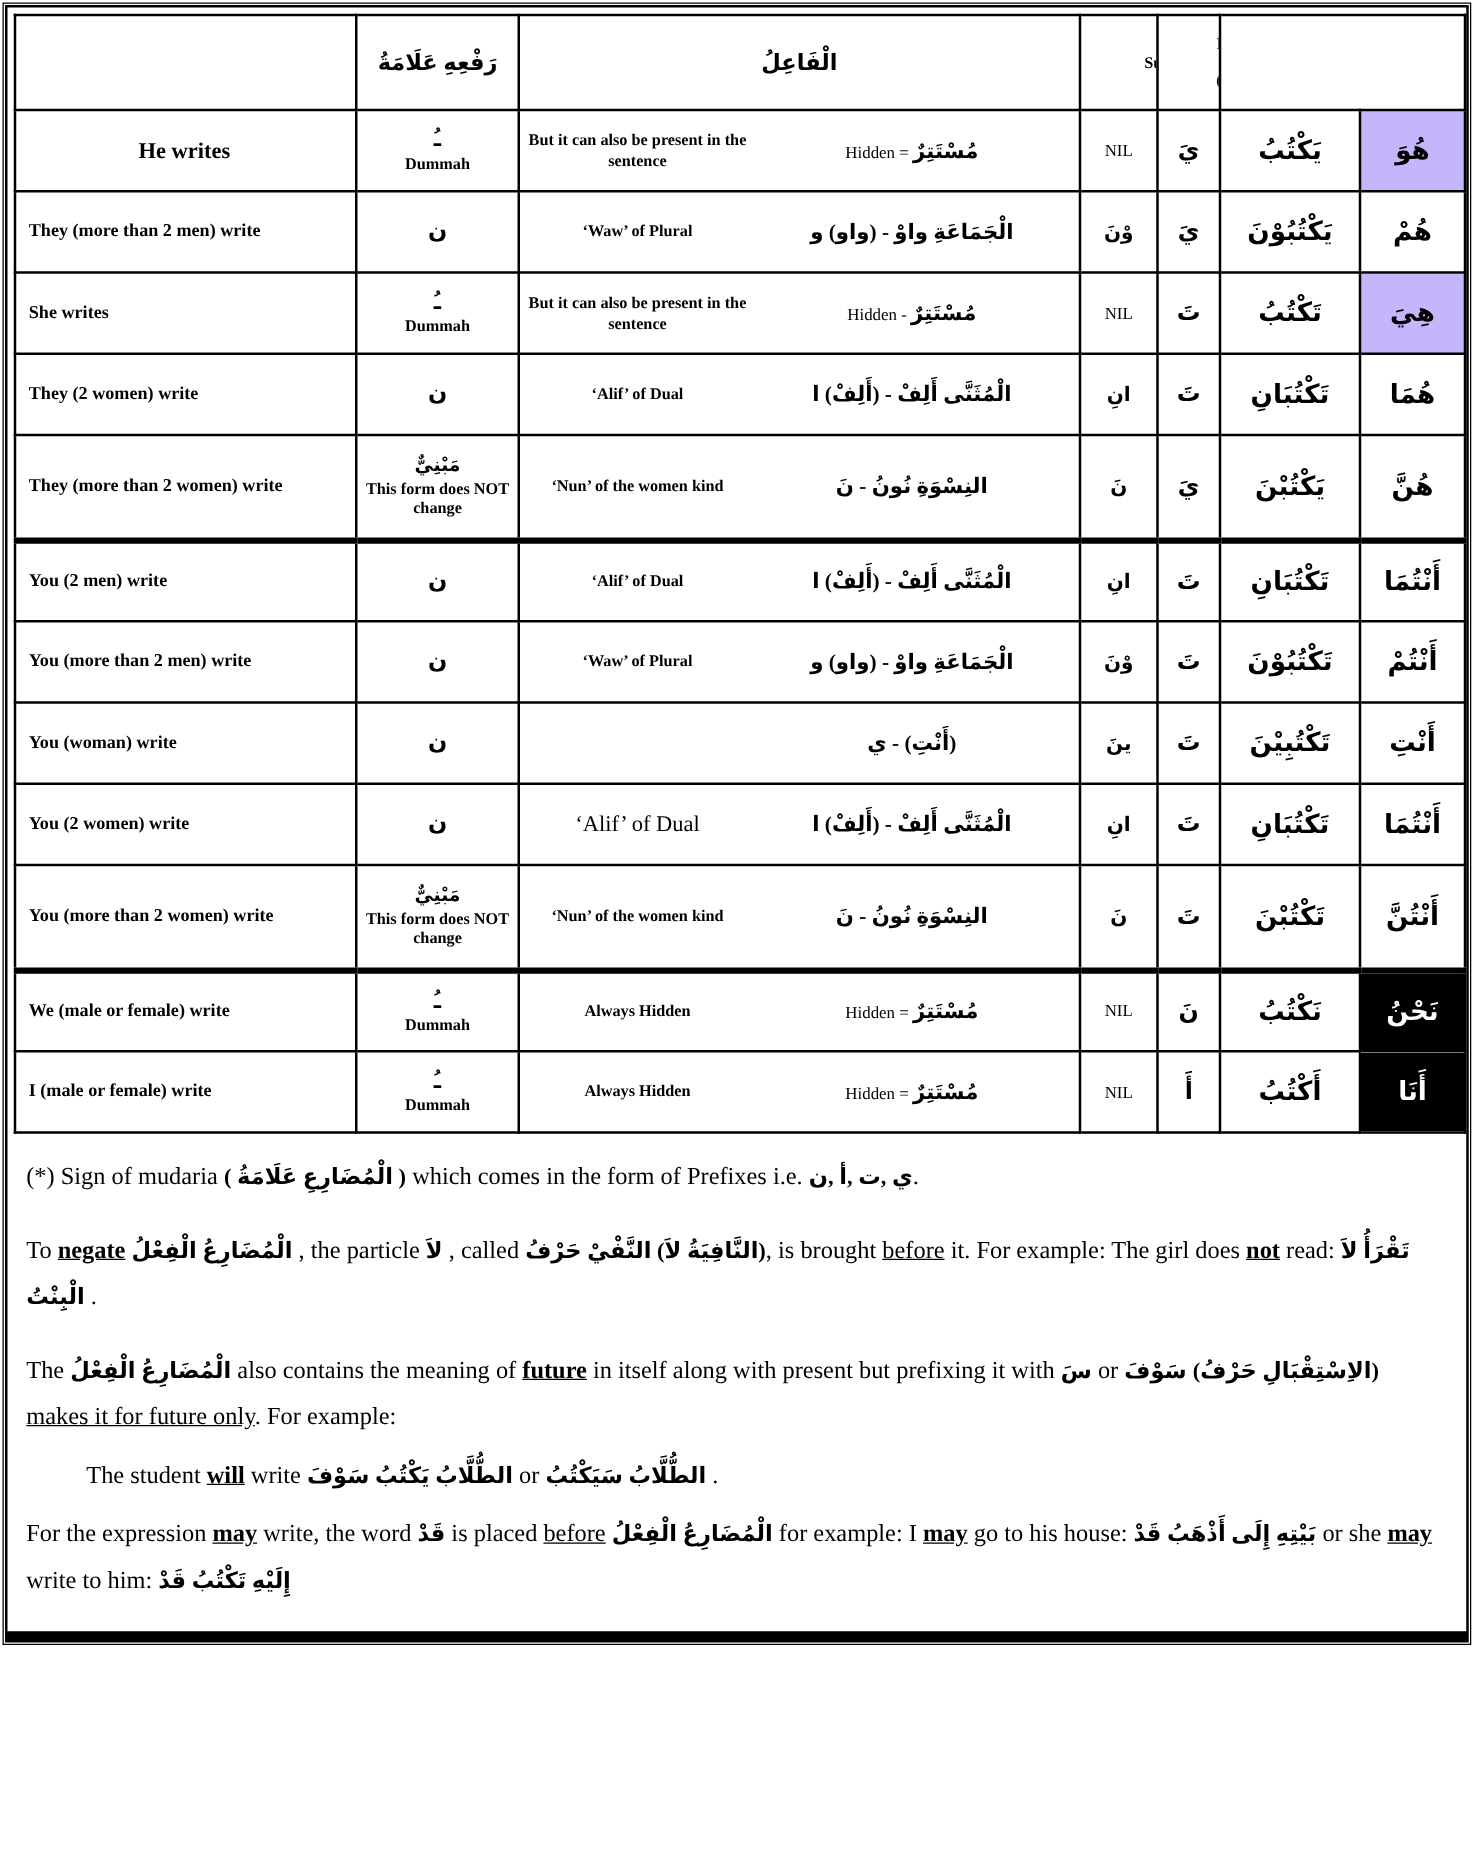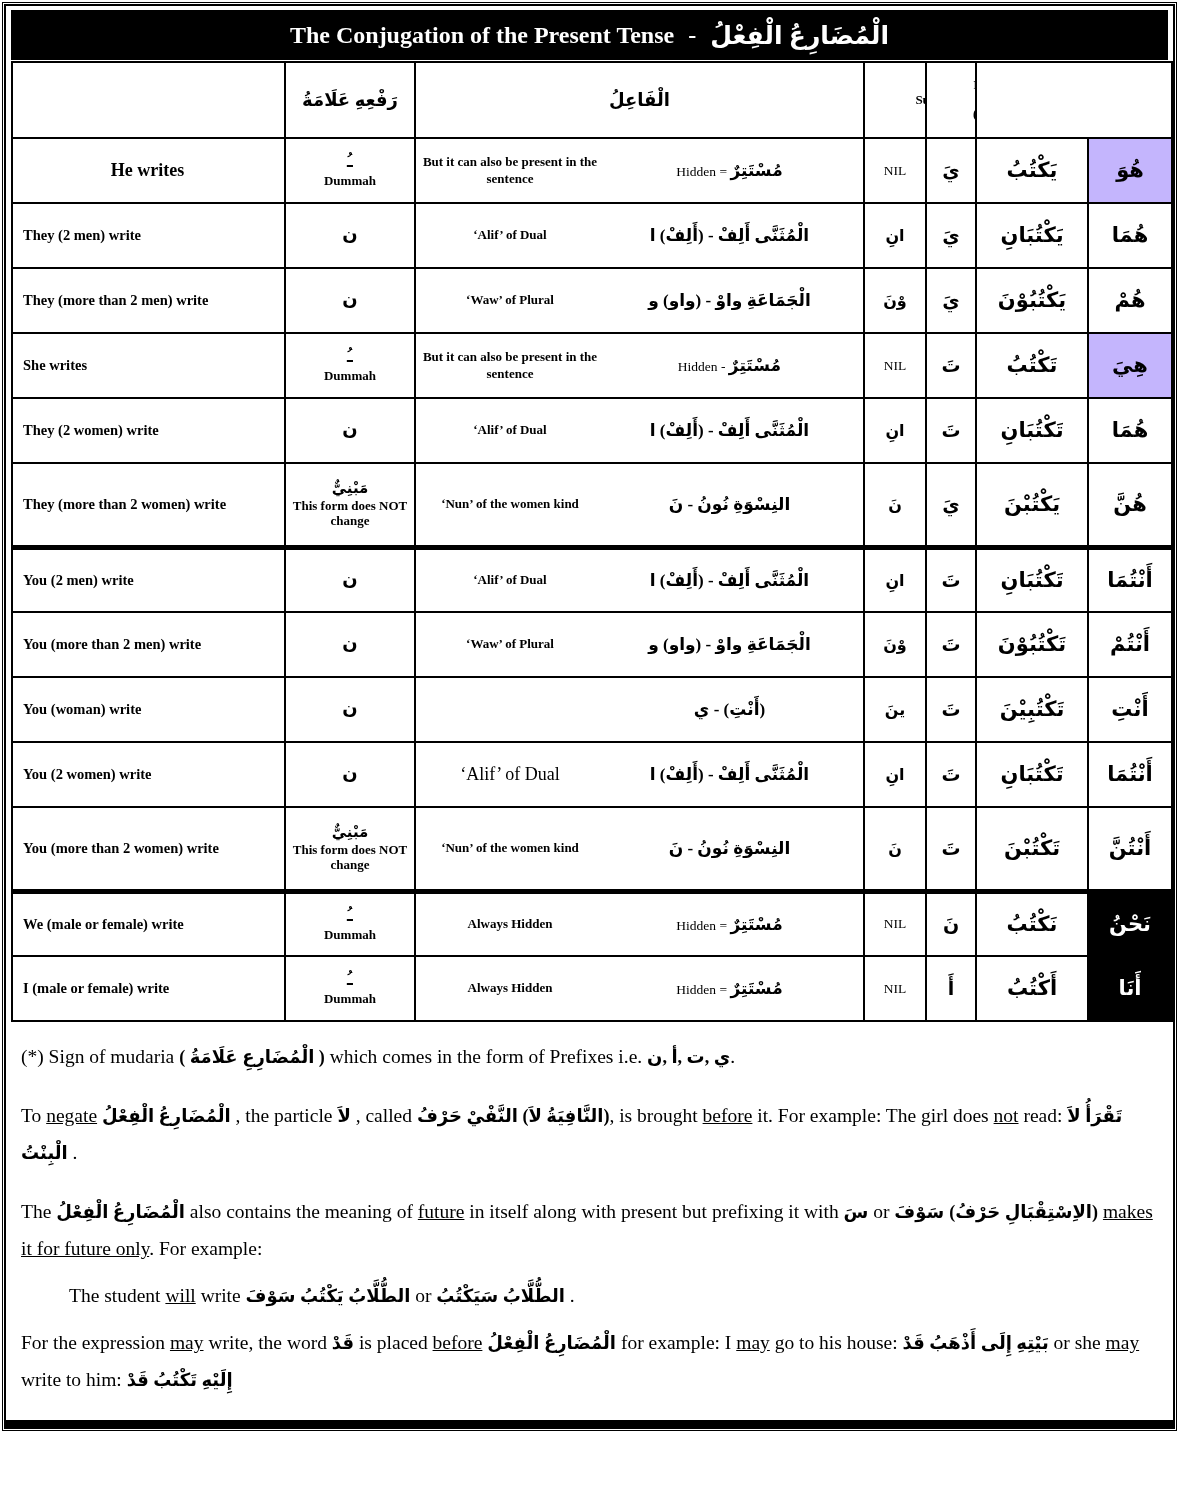--- a/index.html
+++ b/index.html
@@ -44,35 +44,30 @@
   .sm-hd{font-weight:bold;font-size:13px;line-height:1.15;padding-left:46px;}
   .brk{display:inline-block;word-break:break-all;}
   .brk.sfx{width:42px;}
   .brk.pfx{width:28px;}
   .pfxnote{font-weight:bold;font-size:12px;}
   
   .notes{padding:6px 12px 10px 10px;font-size:19.5px;}
   .notes p{margin:10px 0;line-height:1.9;}
   .notes p.gap{margin-top:22px;}
   .notes p.indent{margin:4px 0 4px 48px;}
-  .notes .bu{font-weight:normal;text-decoration:underline;}
+  .notes .bu{font-weight:bold;text-decoration:underline;}
   .notes .u{text-decoration:underline;}
   .notes .ar{font-weight:bold;font-size:18px;}
 </style>
 </head>
 <body>
 
 <div class="outer">
   <div class="page">
 
-    <div class="titlebar">
-      <span>The Conjugation of the Present Tense</span>
-      <span>-</span>
-      <span class="tar">الْفِعْلُ‎ الْمُضَارِعُ</span>
-    </div>
 
     <table>
       <colgroup>
         <col style="width:273px">
           <col style="width:130px">
           <col style="width:449px">
         <col style="width:62px">
           <col style="width:50px">
           <col style="width:112px">
           <col style="width:84px">
@@ -106,39 +101,20 @@
               <span class="pre">Hidden = </span><span class="ar2">مُسْتَتِرٌ</span>
             </div>
           </div>
         </td>
         <td class="c-sfx nil">NIL</td>
         <td class="c-pfx">يَ</td>
         <td class="c-verb">يَكْتُبُ</td>
         <td class="c-pron gray">هُوَ</td>
       </tr>
           <tr>
-        <td class="c-en">They (2 men) write</td>
-        <td class="c-sign">
-          <div class="sym nun">ن</div>
-          <div class="symlabel"></div>
-        </td>
-        <td class="c-doer">
-          <div class="doer">
-            <div class="doer-en">‘Alif’ of Dual</div>
-            <div class="doer-ar">
-              <span class="pre"></span><span class="ar2">ا‎ (أَلِفْ)‎ - أَلِفْ‎ الْمُثَنَّى</span>
-            </div>
-          </div>
-        </td>
-        <td class="c-sfx">انِ</td>
-        <td class="c-pfx">يَ</td>
-        <td class="c-verb">يَكْتُبَانِ</td>
-        <td class="c-pron">هُمَا</td>
-      </tr>
-          <tr>
         <td class="c-en">They (more than 2 men) write</td>
         <td class="c-sign">
           <div class="sym nun">ن</div>
           <div class="symlabel"></div>
         </td>
         <td class="c-doer">
           <div class="doer">
             <div class="doer-en">‘Waw’ of Plural</div>
             <div class="doer-ar">
               <span class="pre"></span><span class="ar2">و‎ (واو)‎ - واوْ‎ الْجَمَاعَةِ</span>

